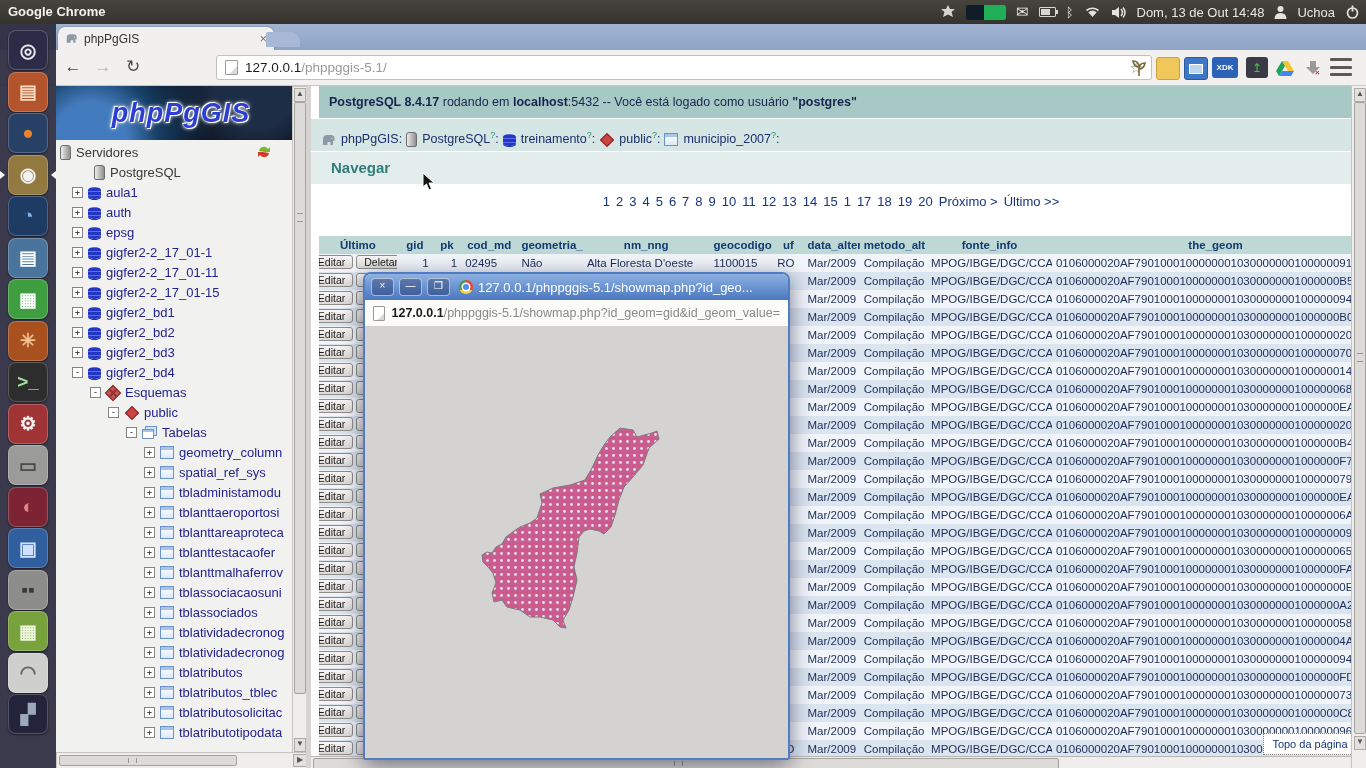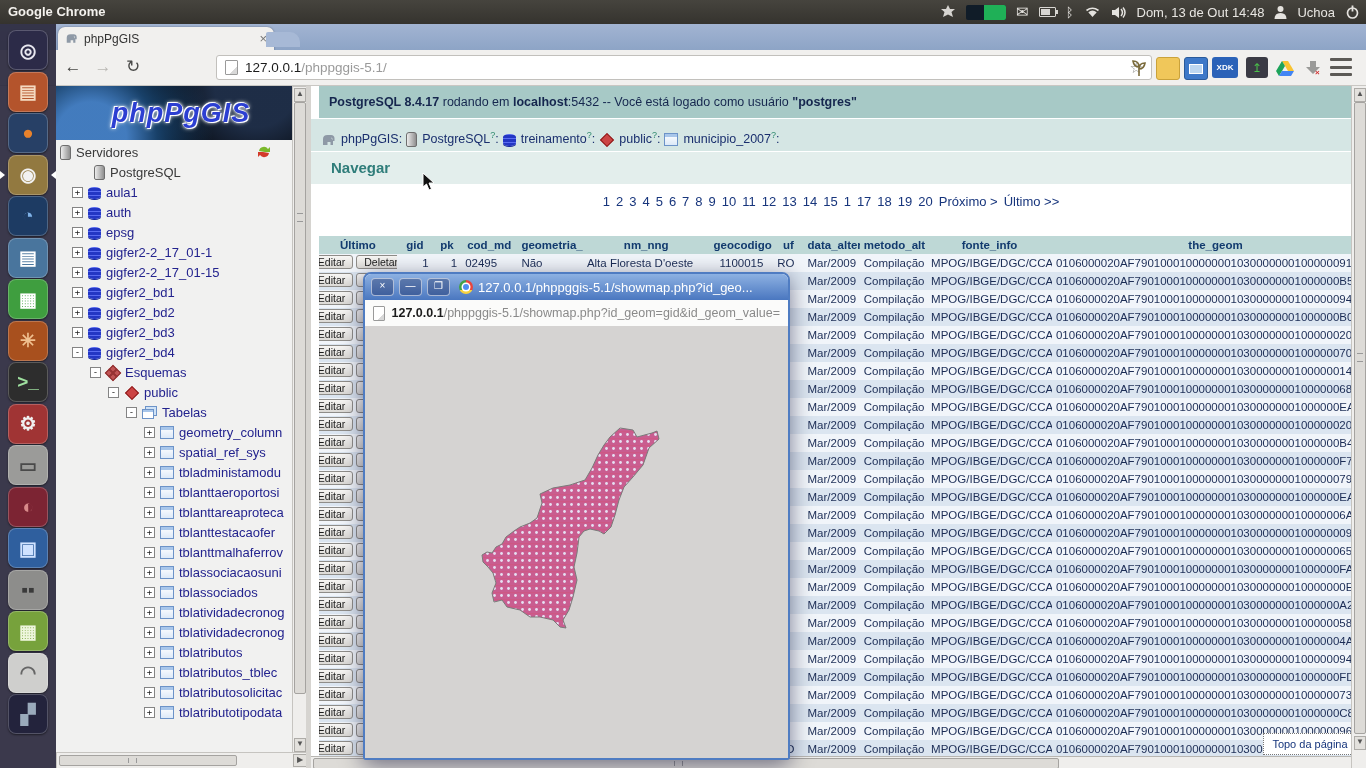--- a/index.html
+++ b/index.html
@@ -103,21 +103,21 @@
   #thead .cell{text-align:center;}
   .odd{background:#f1f5fa;}
   .even{background:#dbe5f0;}
   .trD{color:#1b2c55;}
   .w0{width:84px;display:flex;gap:3px;justify-content:center;padding:0;}
   .w1{width:30px;text-align:right;}
   .w2{width:22px;text-align:right;}
   .w3{width:52px;}
   .w4{width:62px;}
   .w5{width:128px;}
-  .w6{width:60px;text-align:center;}
+  .w6{width:60px;text-align:left;}
   .w7{width:24px;}
   .w8{width:52px;}
   .w9{width:64px;}
   .w10{width:126px;}
   .w11{width:344px;}
   .mbtn{height:14px;margin-top:1px;padding:0 7px;font-size:10.5px;line-height:13px;color:#1c1c1c;
         background:linear-gradient(#f8f7f5,#dcdad6);border:1px solid #8f8d89;border-radius:3px;}
   #topo{left:952px;top:647px;width:92px;height:20px;background:#fff;border:1px dotted #777;
         font-size:11px;color:#16357c;text-align:center;line-height:20px;z-index:30;}
 
@@ -279,20 +279,21 @@
   <div class="abs" id="tree">
       <div class="trow dark" style="padding-left: 4px;"><span class="ic ic-serv"></span><span class="lbl">Servidores</span><svg style="float:right;margin:3px 20px 0 0;" width="16" height="14" viewBox="0 0 16 14">
           <path d="M3 6 A5 5 0 0 1 12 4 L14 2 L14 7 L9 7 Z" fill="#7ab82a"></path>
           <path d="M13 8 A5 5 0 0 1 4 10 L2 12 L2 7 L7 7 Z" fill="#d23a2a"></path>
         </svg></div>
       <div class="trow dark" style="padding-left: 38px;"><span class="ic ic-serv"></span><span class="lbl">PostgreSQL</span></div>
       <div class="trow" style="padding-left: 16px;"><span class="exp">+</span><span class="ic ic-db"></span><span class="lbl">aula1</span></div>
       <div class="trow" style="padding-left: 16px;"><span class="exp">+</span><span class="ic ic-db"></span><span class="lbl">auth</span></div>
       <div class="trow" style="padding-left: 16px;"><span class="exp">+</span><span class="ic ic-db"></span><span class="lbl">epsg</span></div>
       <div class="trow" style="padding-left: 16px;"><span class="exp">+</span><span class="ic ic-db"></span><span class="lbl">gigfer2-2_17_01-1</span></div>
+      <div class="trow" style="padding-left: 16px;"><span class="exp">+</span><span class="ic ic-db"></span><span class="lbl">gigfer2-2_17_01-11</span></div>
       <div class="trow" style="padding-left: 16px;"><span class="exp">+</span><span class="ic ic-db"></span><span class="lbl">gigfer2-2_17_01-15</span></div>
       <div class="trow" style="padding-left: 16px;"><span class="exp">+</span><span class="ic ic-db"></span><span class="lbl">gigfer2_bd1</span></div>
       <div class="trow" style="padding-left: 16px;"><span class="exp">+</span><span class="ic ic-db"></span><span class="lbl">gigfer2_bd2</span></div>
       <div class="trow" style="padding-left: 16px;"><span class="exp">+</span><span class="ic ic-db"></span><span class="lbl">gigfer2_bd3</span></div>
       <div class="trow" style="padding-left: 16px;"><span class="exp">-</span><span class="ic ic-db"></span><span class="lbl">gigfer2_bd4</span></div>
       <div class="trow" style="padding-left: 34px;"><span class="exp">-</span><span class="ic ic-clover"><i></i><i></i><i></i><i></i></span><span class="lbl">Esquemas</span></div>
       <div class="trow" style="padding-left: 52px;"><span class="exp">-</span><span class="ic ic-diamond"></span><span class="lbl">public</span></div>
       <div class="trow" style="padding-left: 70px;"><span class="exp">-</span><span class="ic ic-tables"><i></i><i></i></span><span class="lbl">Tabelas</span></div>
       <div class="trow" style="padding-left: 88px;"><span class="exp">+</span><span class="ic ic-table"></span><span class="lbl">geometry_column</span></div>
       <div class="trow" style="padding-left: 88px;"><span class="exp">+</span><span class="ic ic-table"></span><span class="lbl">spatial_ref_sys</span></div>

